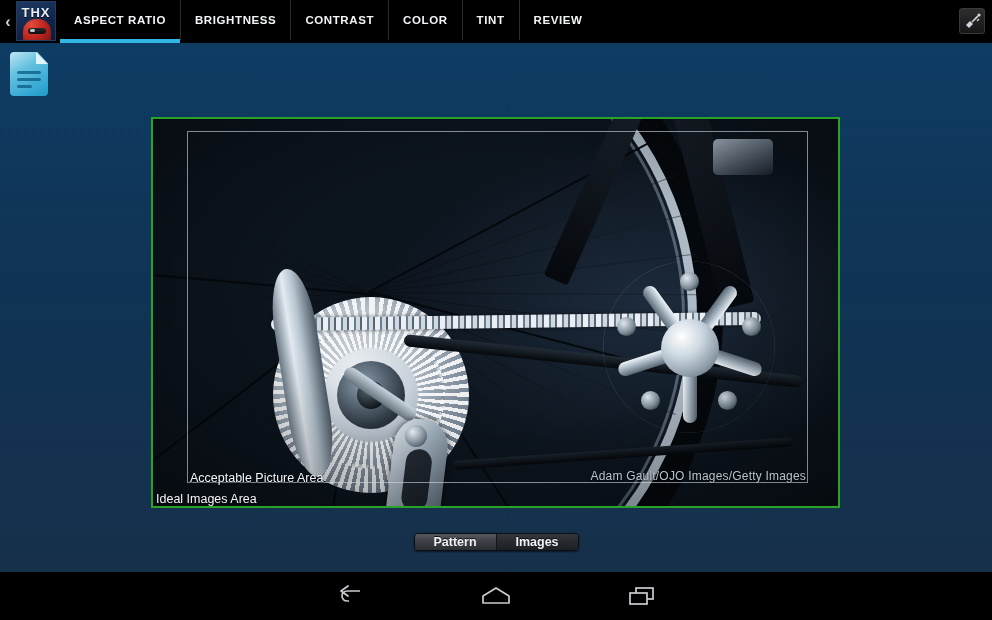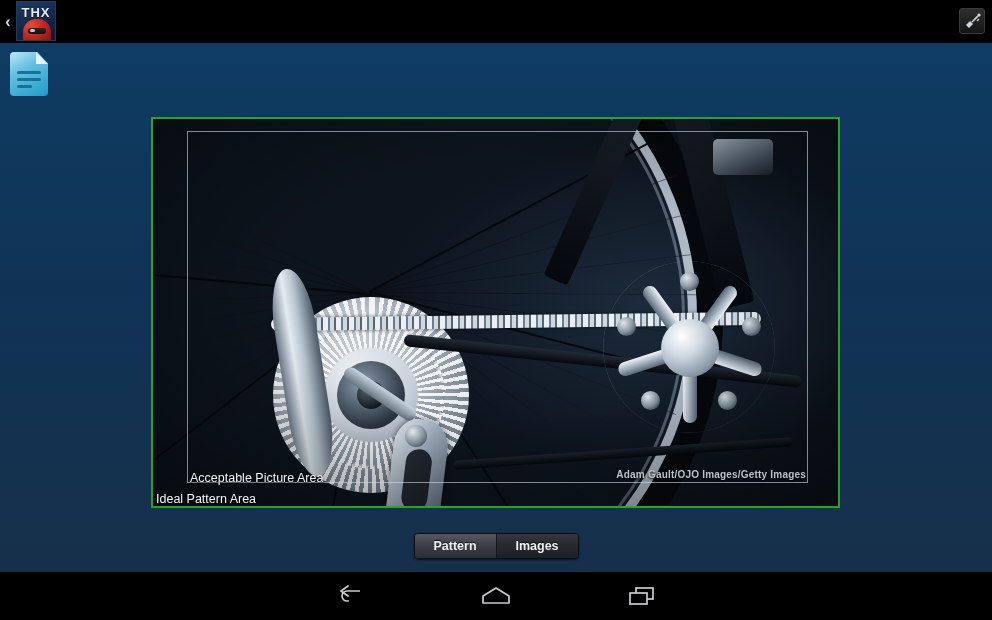--- a/index.html
+++ b/index.html
@@ -173,28 +173,28 @@
   .vignette{position:absolute;inset:0;
      background:radial-gradient(ellipse 80% 85% at 50% 45%,rgba(0,0,0,0) 40%,rgba(0,0,0,.55) 100%);}
 
   
   .accept-rect{position:absolute;left:34px;top:12px;width:621px;height:352px;
      border:1px solid rgba(205,215,228,.62);box-sizing:border-box;}
   .lbl-accept{position:absolute;left:37px;top:352px;color:#f3f6f9;font-size:12.5px;
      text-shadow:0 1px 2px rgba(0,0,0,.9);}
   .lbl-ideal{position:absolute;left:3px;top:373px;color:#f3f6f9;font-size:12.5px;
      text-shadow:0 1px 2px rgba(0,0,0,.9);}
-  .credit{position:absolute;right:32px;top:350px;color:#b9c3cd;font-size:10px;
-     font-weight:bold;letter-spacing:.2px;text-shadow:0 1px 2px rgba(0,0,0,.95);}
+  .credit{position:absolute;right:32px;top:350px;color:#b9c3cd;font-size:12px;
+     font-weight:normal;letter-spacing:.2px;text-shadow:0 1px 2px rgba(0,0,0,.95);}
 
   
   .segbar{position:absolute;left:0;top:533px;width:992px;display:flex;justify-content:center;}
   .seg{display:flex;border-radius:4px;overflow:hidden;border:1px solid #0c0e11;
        box-shadow:0 1px 2px rgba(0,0,0,.55);}
-  .seg-btn{min-width:81px;height:24px;display:flex;align-items:center;justify-content:center;
+  .seg-btn{min-width:81px;height:16px;display:flex;align-items:center;justify-content:center;
        font-size:12.5px;font-weight:bold;color:#f0f3f6;cursor:pointer;
        text-shadow:0 -1px 0 rgba(0,0,0,.8);}
   .seg-btn.on{background:linear-gradient(180deg,#55595f 0%,#3b3f45 50%,#2b2e33 100%);
        border-right:1px solid #14171a;}
   .seg-btn.off{background:linear-gradient(180deg,#34383d 0%,#26292e 50%,#1c1f23 100%);}
 
   
   .navbar{position:absolute;left:0;top:572px;width:992px;height:48px;background:#000;
       display:flex;align-items:center;justify-content:center;gap:100px;}
   .nav-btn{width:46px;height:34px;display:flex;align-items:center;justify-content:center;
@@ -208,20 +208,28 @@
   <div class="actionbar">
     <div class="back-chev">‹</div>
 
     <div class="applogo">
       <div class="thx">THX</div>
       <div class="hood"></div>
       <div class="visor"></div>
       <div class="glint"></div>
     </div>
 
+    <div class="tabs">
+      <div class="tab active">ASPECT RATIO</div>
+      <div class="tab">BRIGHTNESS</div>
+      <div class="tab">CONTRAST</div>
+      <div class="tab">COLOR</div>
+      <div class="tab">TINT</div>
+      <div class="tab">REVIEW</div>
+    </div>
 
     <div class="ab-spacer"></div>
 
     <div class="ab-icon">
       <svg width="18" height="19" viewBox="0 0 18 19">
         <path d="M2 13 L6 9 L9 12 L5 16 Z" fill="#cfd6dd"></path>
         <path d="M8 10 L14 4" stroke="#cfd6dd" stroke-width="1.6" fill="none"></path>
         <circle cx="15" cy="3" r="1.6" fill="#cfd6dd"></circle>
         <path d="M11 7 l2 -2 M13 9 l2 -2" stroke="#cfd6dd" stroke-width="1.2"></path>
       </svg>
@@ -322,21 +330,21 @@
             <div class="bolt" style="left: 7.73027px; top: 50.1049px;"></div>
           </div>
         <div class="crank-center"></div>
       </div>
       <div class="crank-arm"></div>
 
       <div class="vignette"></div>
 
       <div class="accept-rect"></div>
       <div class="lbl-accept">Acceptable Picture Area</div>
-      <div class="lbl-ideal">Ideal Pattern Area</div>
+      <div class="lbl-ideal">Ideal Images Area</div>
       <div class="credit">Adam Gault/OJO Images/Getty Images</div>
     </div>
   </div>
 
   <div class="segbar">
     <div class="seg">
       <div class="seg-btn on">Pattern</div>
       <div class="seg-btn off">Images</div>
     </div>
   </div>

